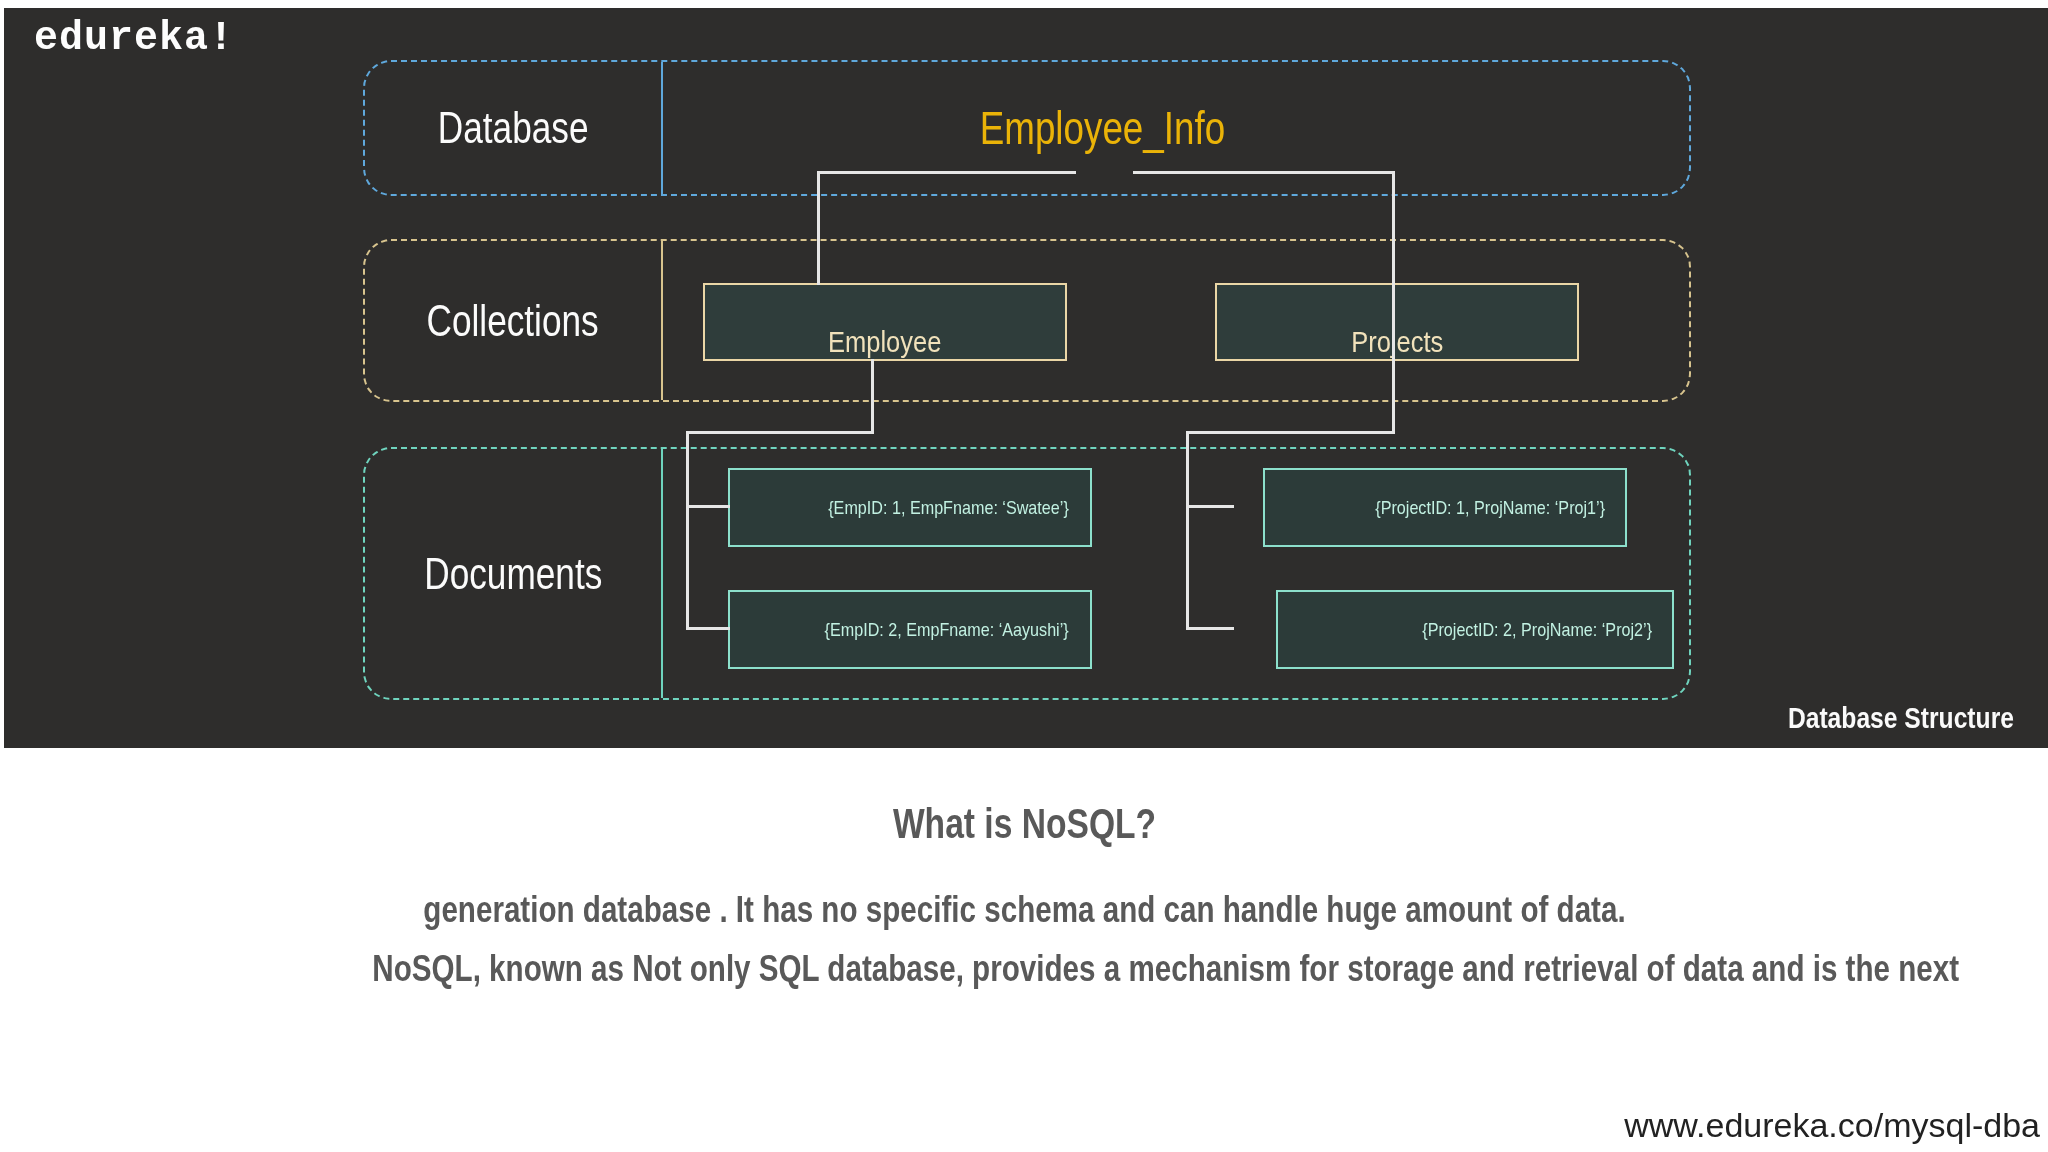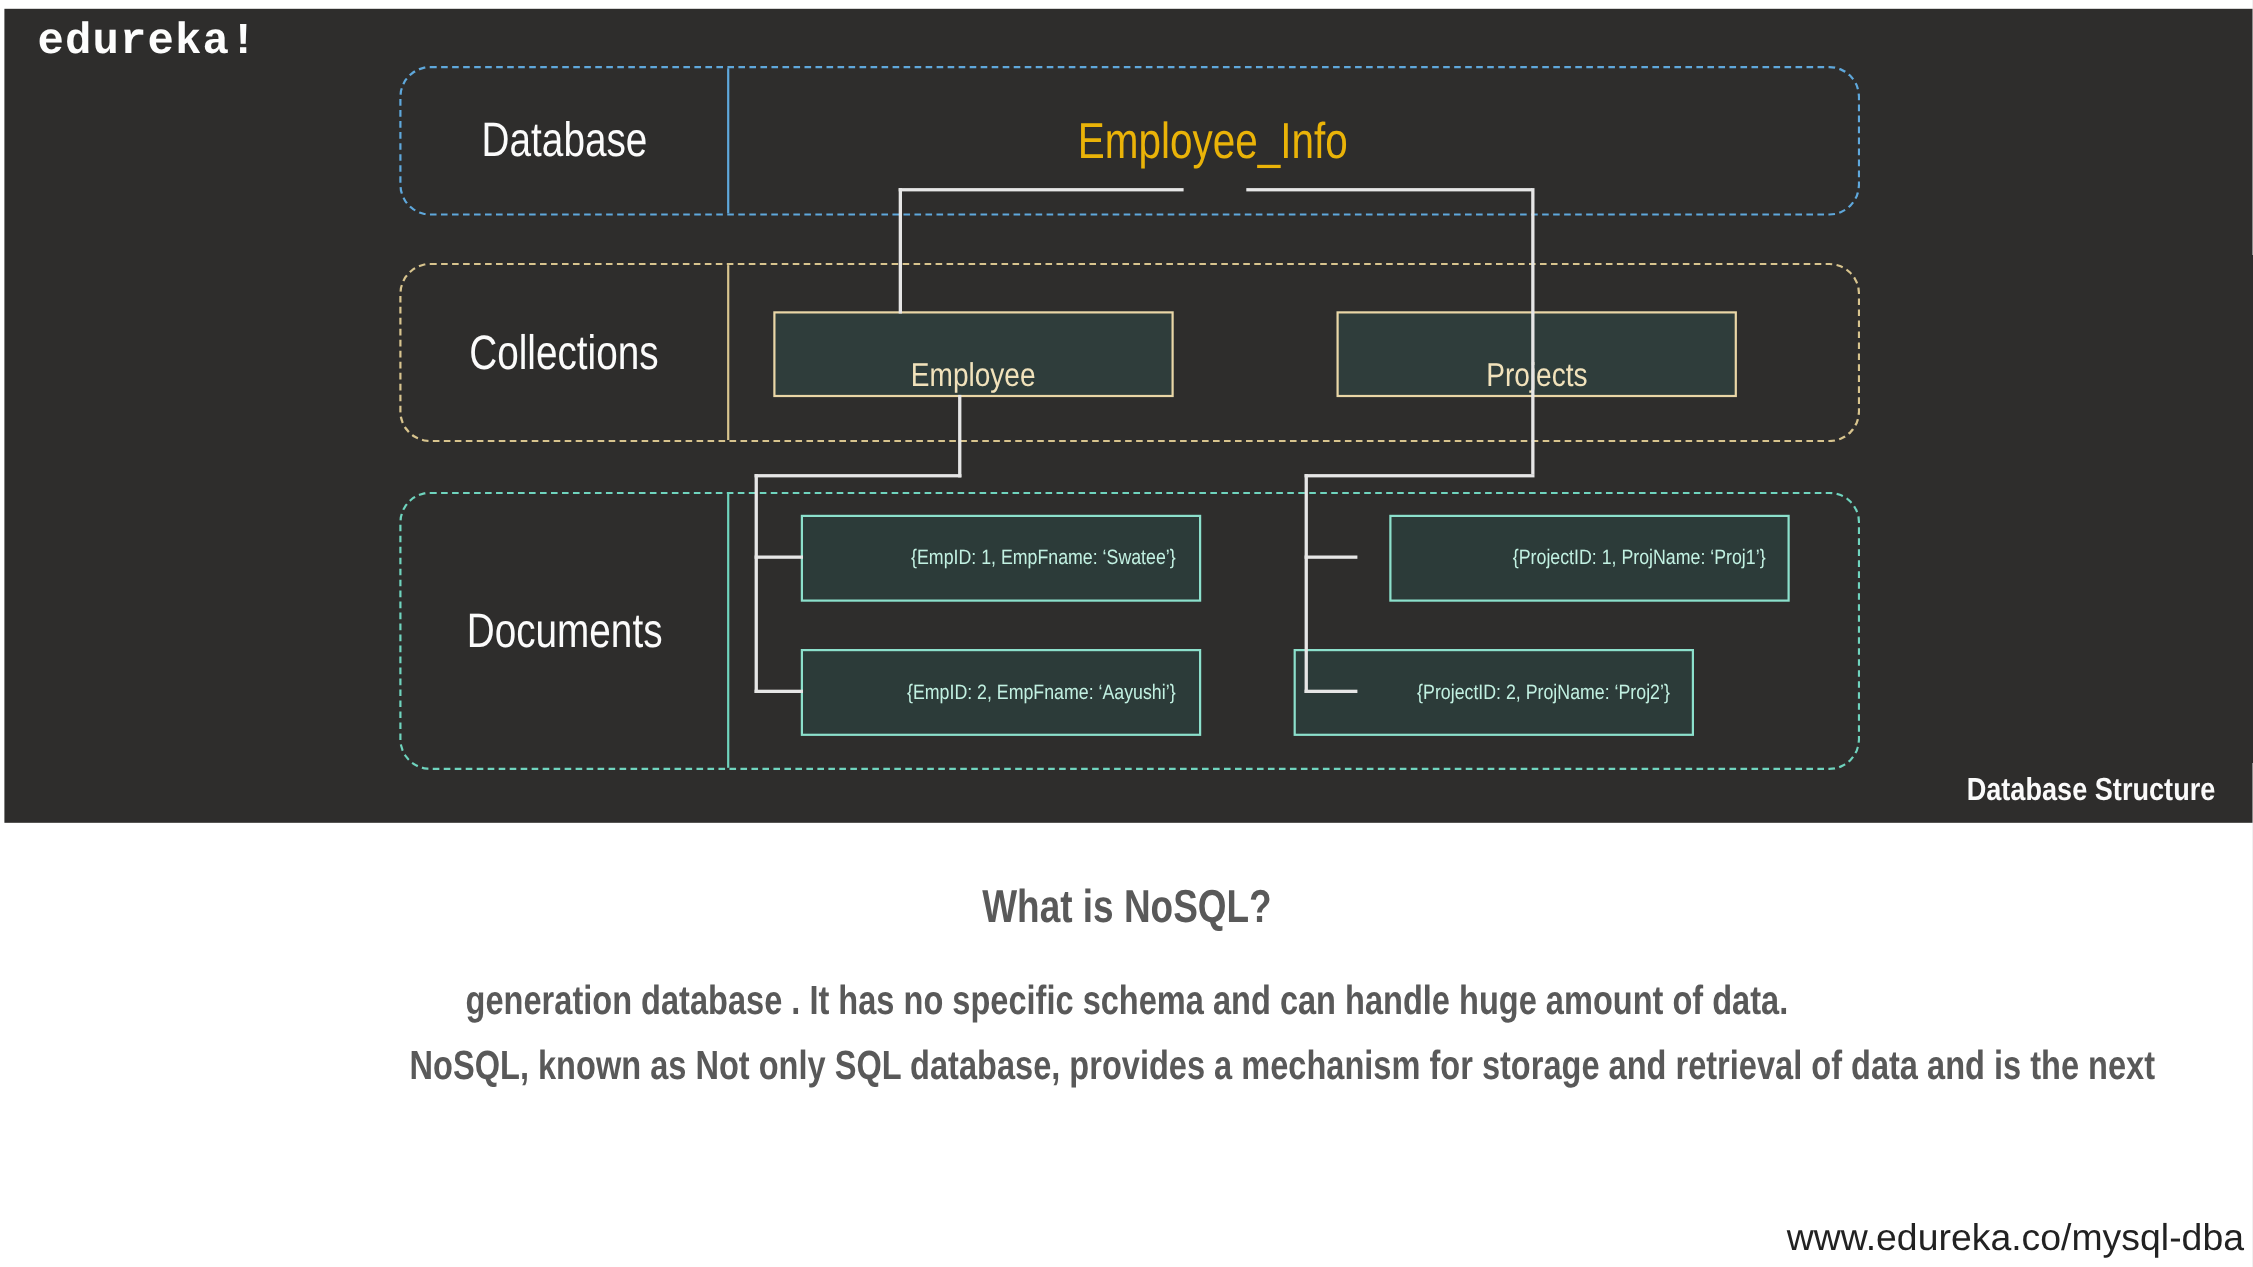--- a/index.html
+++ b/index.html
@@ -31,21 +31,21 @@
   .col-box{position:absolute;top:275px;width:360px;height:74px;background:#2f3d3b;
            border:2px solid #ead6a6;display:flex;align-items:flex-end;justify-content:center;
            color:#f1e2bb;font-size:30px;z-index:2;}
   .box-employee{left:699px;} .box-projects{left:1211px;}
 
   
   .doc-box{position:absolute;width:360px;height:75px;background:#2c3b39;
            border:2px solid #8ce0cc;display:flex;align-items:center;justify-content:flex-end;
            color:#c2f1e2;font-size:19px;z-index:2;}
   .doc1{left:724px;top:460px;} .doc2{left:724px;top:582px;}
-  .doc3{left:1228px;top:460px;margin-left:31px;} .doc4{left:1172px;top:582px;}
+  .doc3{left:1228px;top:460px;margin-left:31px;} .doc4{left:1272px;top:582px;padding-left:34px;}
 
   
   .conn{position:absolute;background:#e6e6e6;z-index:3;}
   .c-h1{left:813px;top:163px;width:259px;height:3px;}
   .c-h2{left:1129px;top:163px;width:260px;height:3px;}
   .c-v1{left:813px;top:163px;width:3px;height:114px;}
   .c-v2{left:1388px;top:163px;width:3px;height:260px;}
   .c-el-v{left:867px;top:351px;width:3px;height:75px;}
   .c-el-h{left:682px;top:423px;width:188px;height:3px;}
   .c-trunk-l{left:682px;top:423px;width:3px;height:199px;}

